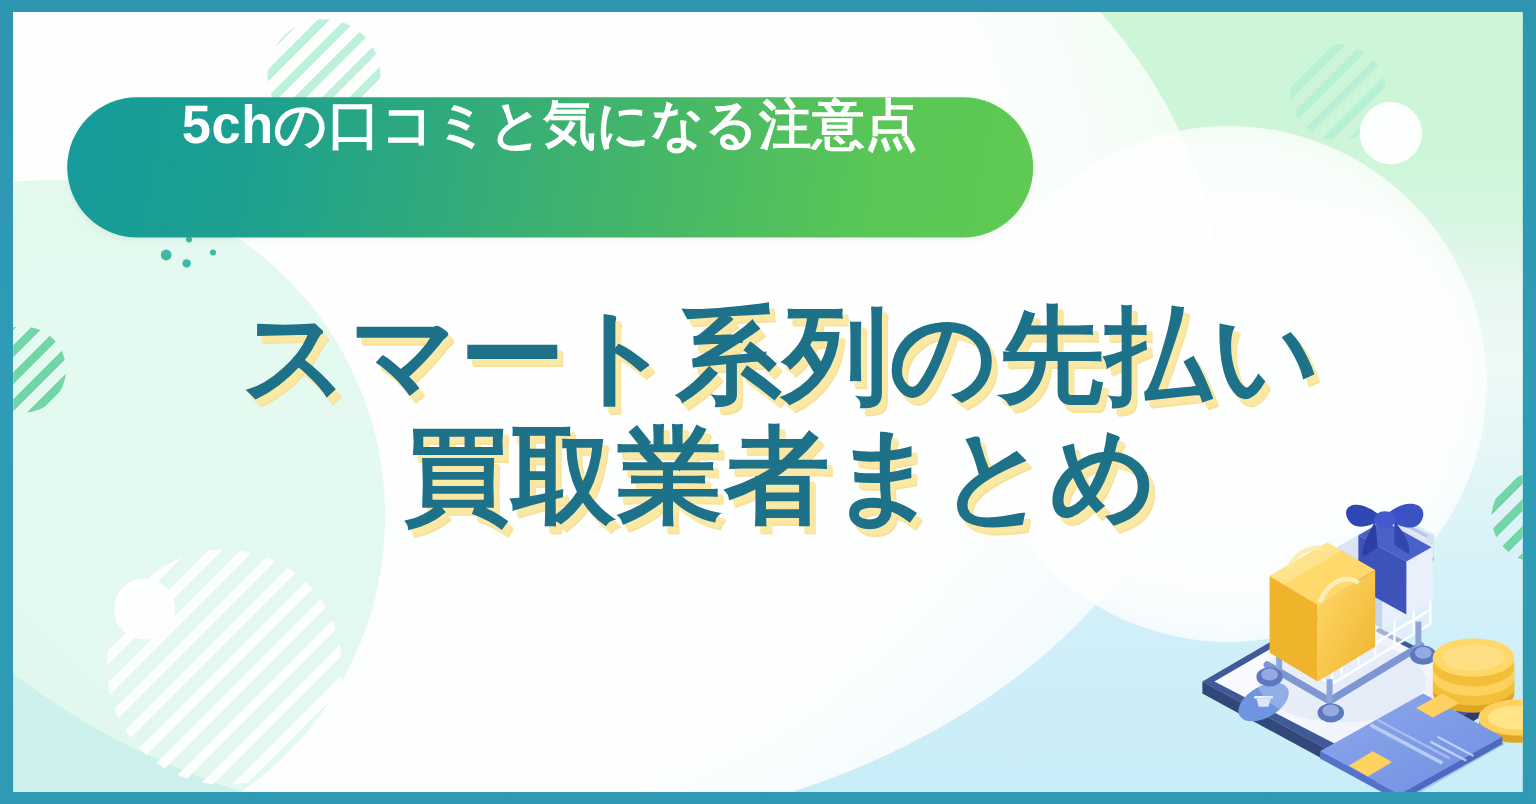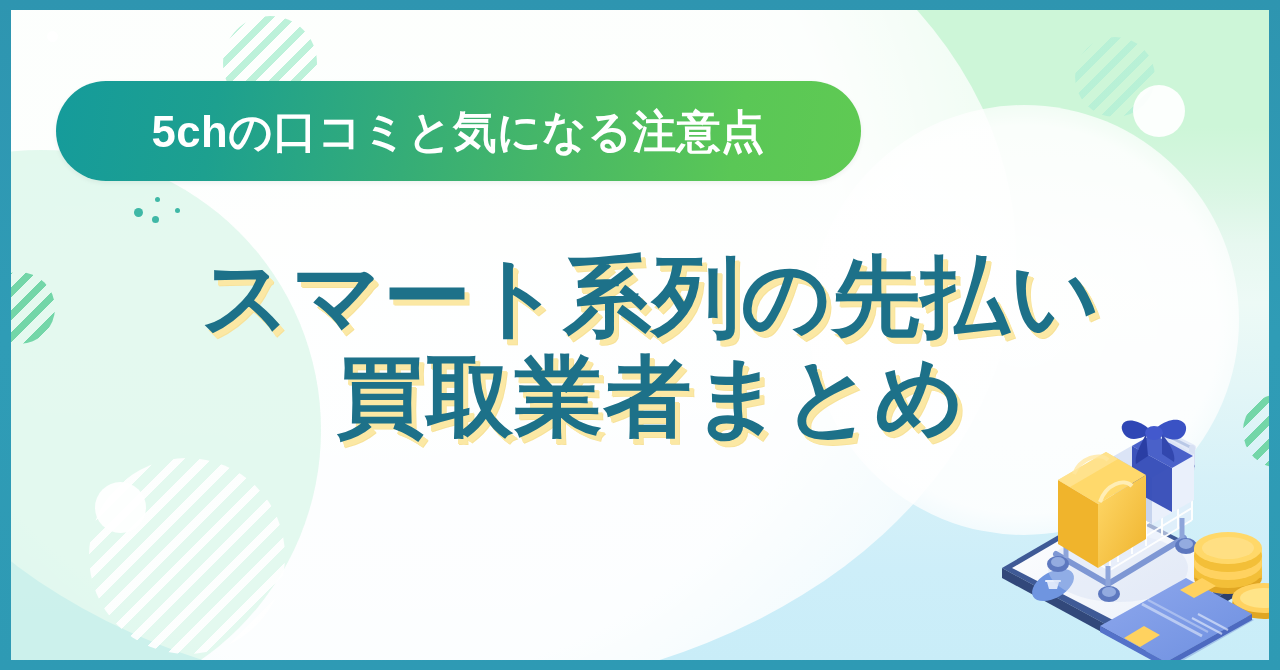--- a/index.html
+++ b/index.html
@@ -138,31 +138,31 @@
   .tdot-b { left: 144px; top: 187px; width: 5px; height: 5px; }
   .tdot-c { left: 141px; top: 206px; width: 7px; height: 7px; }
   .tdot-d { left: 164px; top: 198px; width: 5px; height: 5px; }
 
   
   .subtitle-pill {
     position: absolute;
     left: 45px;
     top: 71px;
     width: 805px;
-    height: 100px;
+    height: 117px;
     border-radius: 60px;
     background: linear-gradient(100deg,
         #159b9b 0%,
         #1da08f 20%,
         #35ad77 44%,
         #4bba63 66%,
         #5ac756 84%,
         #5fca53 100%);
     display: flex;
-    align-items: center;
+    align-items: flex-start;
     justify-content: center;
     box-shadow: 0 2px 5px rgba(0,0,0,0.06);
   }
   .subtitle-text {
     color: #ffffff;
     font-size: 45px;
     font-weight: 700;
     letter-spacing: 0.5px;
     line-height: 1;
     white-space: nowrap;

